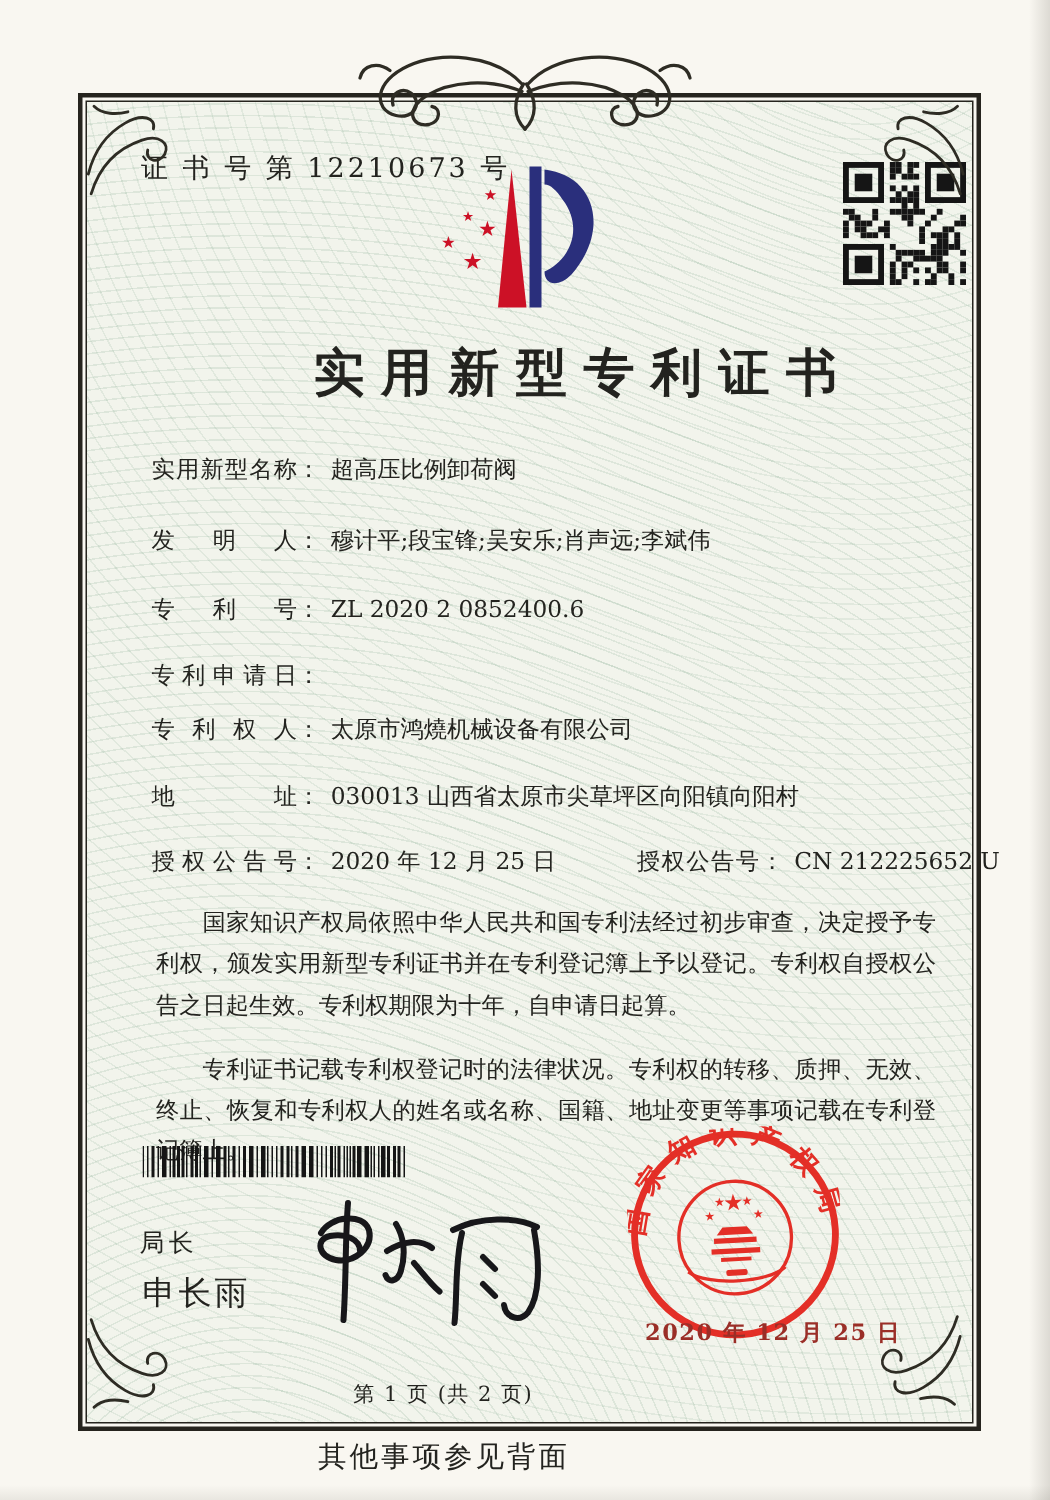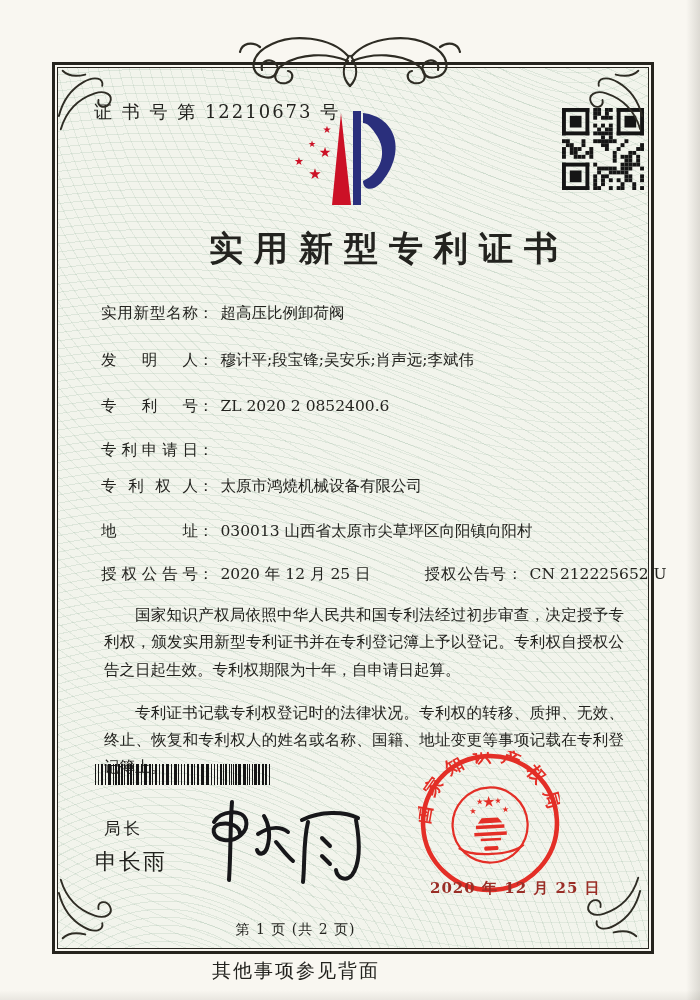--- a/index.html
+++ b/index.html
@@ -32,21 +32,21 @@
   .field{left:88px; font-size:15.5px; white-space:nowrap; display:flex; align-items:baseline;}
   .flabel{display:inline-block; width:97px; text-align:justify; text-align-last:justify;margin-left:13px;}
   .fcolon{margin:0 7px 0 0;}
   .fy0{top:303px}.fy1{top:350px}.fy2{top:396px}.fy3{top:440px}
   .fy4{top:476px}.fy5{top:521px}.fy6{top:564px}
   .grant-gap{display:inline-block; width:54px;}
   .glabel{letter-spacing:1px;}
   .paras{left:88px; top:586px; width:552px; font-size:15.5px; line-height:1.76; text-align:justify;}
   .paras p{margin:16px; text-indent:2em;}
   .barcode{left:95px; top:764px; width:178px; height:21px;}
-  .officer-title{left:104px; top:818px; font-size:16.5px; letter-spacing:3px;}
+  .officer-title{left:93px; top:818px; font-size:16.5px; letter-spacing:3px;}
   .officer-name{left:95px; top:847px; font-size:22px; letter-spacing:2px;}
   .signature{left:196px; top:792px; width:180px; height:98px;}
   .seal{left:419px; top:752px; width:142px; height:142px; transform:rotate(-3deg); opacity:.93;}
   .seal-date{left:430px; top:879px; width:180px; font-size:15px; font-weight:700;
              letter-spacing:1px; color:#9a2e27;}
   .page-label{left:0; top:921px; width:591px; text-align:center; font-size:14px; letter-spacing:1px;}
   .back-note{left:0; top:958px; width:592px; text-align:center; font-size:19px; letter-spacing:2px;}
   .orn-top{left:230px; top:26px; width:240px; height:66px; z-index:3;}
   .corner{width:66px; height:66px; z-index:3;}
   .c-tl{left:57px; top:67px; transform:scale(-1,-1);}

